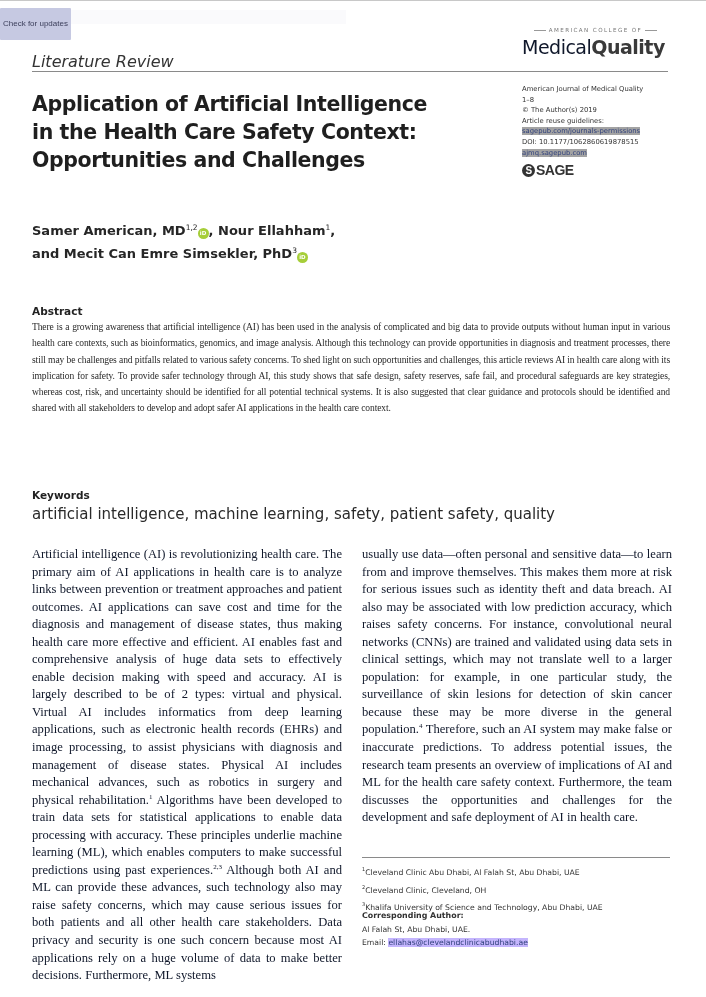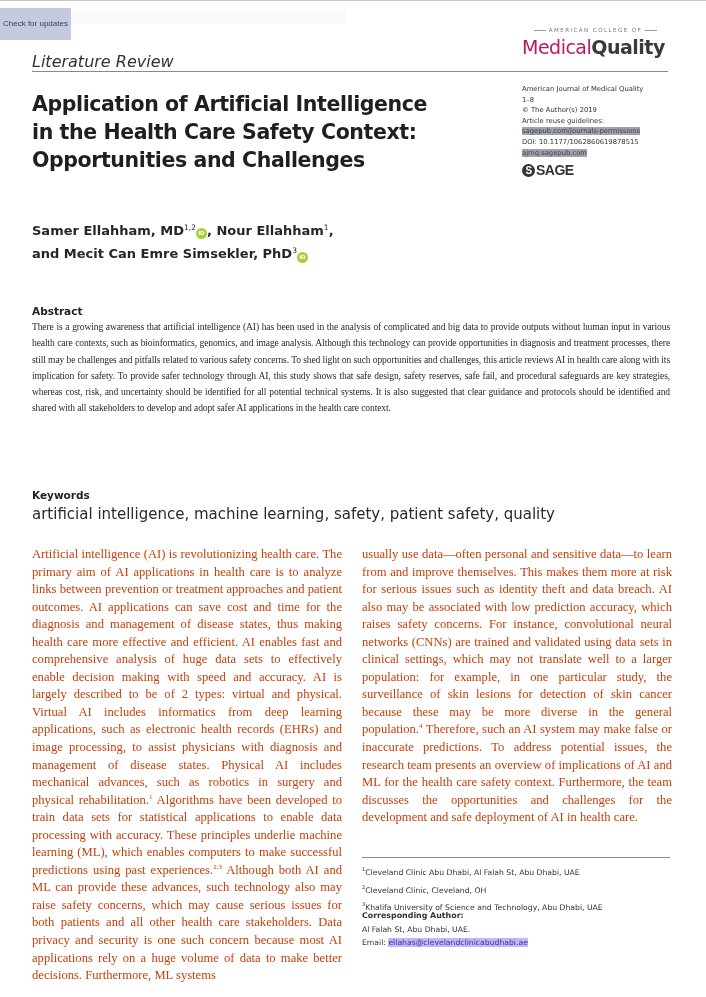--- a/index.html
+++ b/index.html
@@ -7,41 +7,41 @@
   .topline { position: absolute; left: 0; top: 0; width: 706px; height: 1px; background: #c8c8c8; }
   .update-bar { position: absolute; left: 0; top: 10px; width: 346px; height: 14px; background: #fafafc; }
   .update-btn { position: absolute; left: 0; top: 8px; height: 16px; padding: 8px 3px; background: #c6c9e2; color: #3b3e5a;
     font-family: "Liberation Sans", sans-serif; font-size: 8px; line-height: 16px; border-radius: 1px; cursor: pointer; }
   .section-label { position: absolute; left: 32px; top: 52px; font-family: "DejaVu Sans", sans-serif; font-style: italic; font-size: 16px; color: #333; }
   .hr-top { position: absolute; left: 32px; top: 71px; width: 636px; height: 1px; background: #8a8a8a; }
 
   .logo-tag { position: absolute; left: 523px; top: 27px; width: 145px; text-align: center; font-family: "DejaVu Sans", sans-serif; font-size: 5.6px; letter-spacing: 1.4px; color: #777; }
   .logo-tag::before, .logo-tag::after { content: ""; display: inline-block; width: 12px; height: 1px; background: #999; vertical-align: middle; margin: 0 3px; }
   .logo-main { position: absolute; left: 522px; top: 36px; font-family: "DejaVu Sans", sans-serif; font-size: 19px; letter-spacing: -0.5px; white-space: nowrap; }
-  .logo-main .m { color: #be185d; }
+  .logo-main .m { color: #0f172a; }
   .logo-main .q { color: #3a3a3a; font-weight: bold; }
 
   .meta { position: absolute; left: 522px; top: 84px; font-family: "DejaVu Sans", sans-serif; font-size: 6.8px; line-height: 10.6px; color: #333; }
   .meta .link { background: #a3a3a3; color: #2e3f7a; }
   .sage { position: absolute; left: 522px; top: 162px; font-family: "Liberation Sans", sans-serif; font-size: 14px; font-weight: bold; color: #333; letter-spacing: -0.5px; display: flex; align-items: center; }
   .sage-mark { width: 13px; height: 13px; border-radius: 50%; background: #333; color: #fff; font-size: 10px; line-height: 13px; text-align: center; margin-right: 1px; font-weight: bold; }
 
   .title { position: absolute; left: 32px; top: 90px; width: 420px; font-family: "DejaVu Sans", sans-serif; font-weight: bold; font-size: 20.5px; line-height: 28px; color: #1f1f1f; letter-spacing: -0.4px; }
 
   .authors { position: absolute; left: 32px; top: 218px; width: 420px; font-family: "DejaVu Sans", sans-serif; font-weight: bold; font-size: 13px; line-height: 20px; color: #262626; }
   .authors sup { font-size: 7.5px; font-weight: normal; }
   .orcid { display: inline-block; width: 11px; height: 11px; border-radius: 50%; background: #a6ce39; color: #fff; font-size: 5.5px; line-height: 11px; text-align: center; vertical-align: 0px; font-weight: bold; }
 
   .abstract-h { position: absolute; left: 32px; top: 305px; font-family: "DejaVu Sans", sans-serif; font-weight: bold; font-size: 10.5px; color: #222; }
   .abstract { position: absolute; left: 32px; top: 319px; width: 638px; font-family: Liberation Serif, serif; font-size: 9.55px; line-height: 16.3px; color: #2a2a2a; text-align: justify; letter-spacing: -0.12px; }
 
   .kw-h { position: absolute; left: 32px; top: 489px; font-family: "DejaVu Sans", sans-serif; font-weight: bold; font-size: 10.5px; color: #222; }
   .kw { position: absolute; left: 32px; top: 505px; font-family: "DejaVu Sans", sans-serif; font-size: 15px; color: #2a2a2a; }
 
-  .col { position: absolute; top: 546px; width: 310px; font-family: "Liberation Serif", serif; font-size: 12.6px; line-height: 17.55px; color: #c2410c; text-align: justify; hyphens: manual; }
+  .col { position: absolute; top: 546px; width: 310px; font-family: "Liberation Serif", serif; font-size: 12.6px; line-height: 17.55px; color: #0f172a; text-align: justify; hyphens: manual; }
   .col-left { left: 32px; }
   .col-right { left: 362px; }
   .col sup { font-size: 7px; line-height: 0; }
 
   .aff-hr { position: absolute; left: 362px; top: 857px; width: 308px; height: 1px; background: #8a8a8a; }
   .aff { position: absolute; left: 362px; top: 862px; font-family: "DejaVu Sans", sans-serif; font-size: 7.7px; line-height: 14px; color: #333; }
   .aff sup { font-size: 5px; }
   .corr-h { position: absolute; left: 362px; top: 911px; font-family: "DejaVu Sans", sans-serif; font-weight: bold; font-size: 7.9px; color: #333; }
   .corr { position: absolute; left: 362px; top: 923px; font-family: "DejaVu Sans", sans-serif; font-size: 7.7px; line-height: 13.2px; color: #333; }
   .corr .email { background: #c4b5fd; color: #2e3f7a; }
@@ -71,21 +71,21 @@
   <div><span class="link">ajmq.sagepub.com</span></div>
 </div>
 <div class="sage">
   <span class="sage-mark">S</span>
     <span>SAGE</span>
 </div>
 
 <h1 class="title" style="margin:0">Application of Artificial Intelligence in the Health Care Safety Context: Opportunities and Challenges</h1>
 
 <div class="authors">
-  <span>Samer Ellahham, MD</span><sup>1,2</sup><span class="orcid">iD</span><span>, </span><span>Nour Ellahham</span><sup>1</sup><span>,</span><br><span>and </span><span>Mecit Can Emre Simsekler, PhD</span><sup>3</sup><span class="orcid">iD</span>
+  <span>Samer American, MD</span><sup>1,2</sup><span class="orcid">iD</span><span>, </span><span>Nour Ellahham</span><sup>1</sup><span>,</span><br><span>and </span><span>Mecit Can Emre Simsekler, PhD</span><sup>3</sup><span class="orcid">iD</span>
 </div>
 
 <div class="abstract-h">Abstract</div>
 <div class="abstract">There is a growing awareness that artificial intelligence (AI) has been used in the analysis of complicated and big data to provide outputs without human input in various health care contexts, such as bioinformatics, genomics, and image analysis. Although this technology can provide opportunities in diagnosis and treatment processes, there still may be challenges and pitfalls related to various safety concerns. To shed light on such opportunities and challenges, this article reviews AI in health care along with its implication for safety. To provide safer technology through AI, this study shows that safe design, safety reserves, safe fail, and procedural safeguards are key strategies, whereas cost, risk, and uncertainty should be identified for all potential technical systems. It is also suggested that clear guidance and protocols should be identified and shared with all stakeholders to develop and adopt safer AI applications in the health care context.</div>
 
 <div class="kw-h">Keywords</div>
 <div class="kw">artificial intelligence, machine learning, safety, patient safety, quality</div>
 
 <div class="col col-left">
   <span>Artificial intelligence (AI) is revolutionizing health care. The primary aim of AI applications in health care is to analyze links between prevention or treatment approaches and patient outcomes. AI applications can save cost and time for the diagnosis and management of disease states, thus making health care more effective and efficient. AI enables fast and comprehensive analysis of huge data sets to effectively enable decision making with speed and accuracy. AI is largely described to be of 2 types: virtual and physical. Virtual AI includes informatics from deep learning applications, such as electronic health records (EHRs) and image processing, to assist physicians with diagnosis and management of disease states. Physical AI includes mechanical advances, such as robotics in surgery and physical rehabilitation.</span><sup>1</sup><span> Algorithms have been developed to train data sets for statistical applications to enable data processing with accuracy. These principles underlie machine learning (ML), which enables computers to make successful pre­dictions using past experiences.</span><sup>2,3</sup><span> Although both AI and ML can provide these advances, such technology also may raise safety concerns, which may cause serious issues for both patients and all other health care stake­holders. Data privacy and security is one such concern because most AI applications rely on a huge volume of data to make better decisions. Furthermore, ML systems</span>

